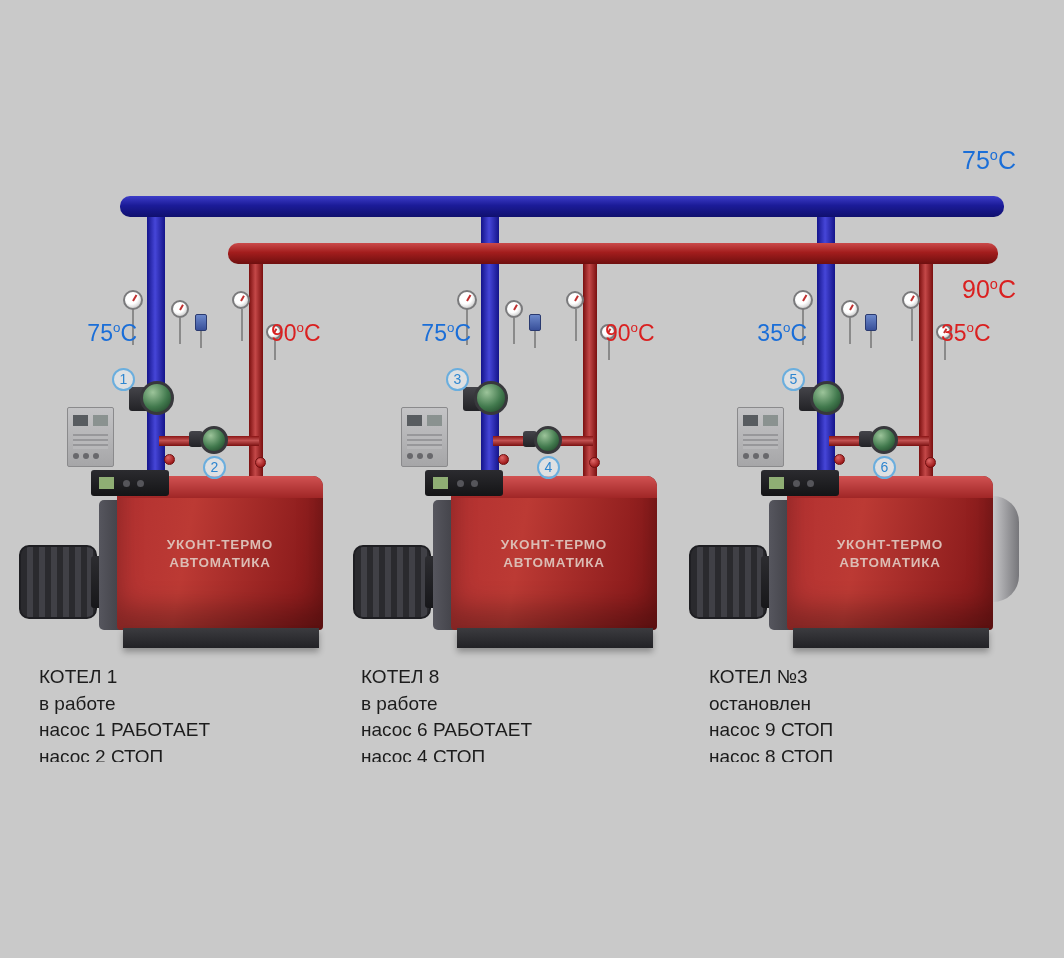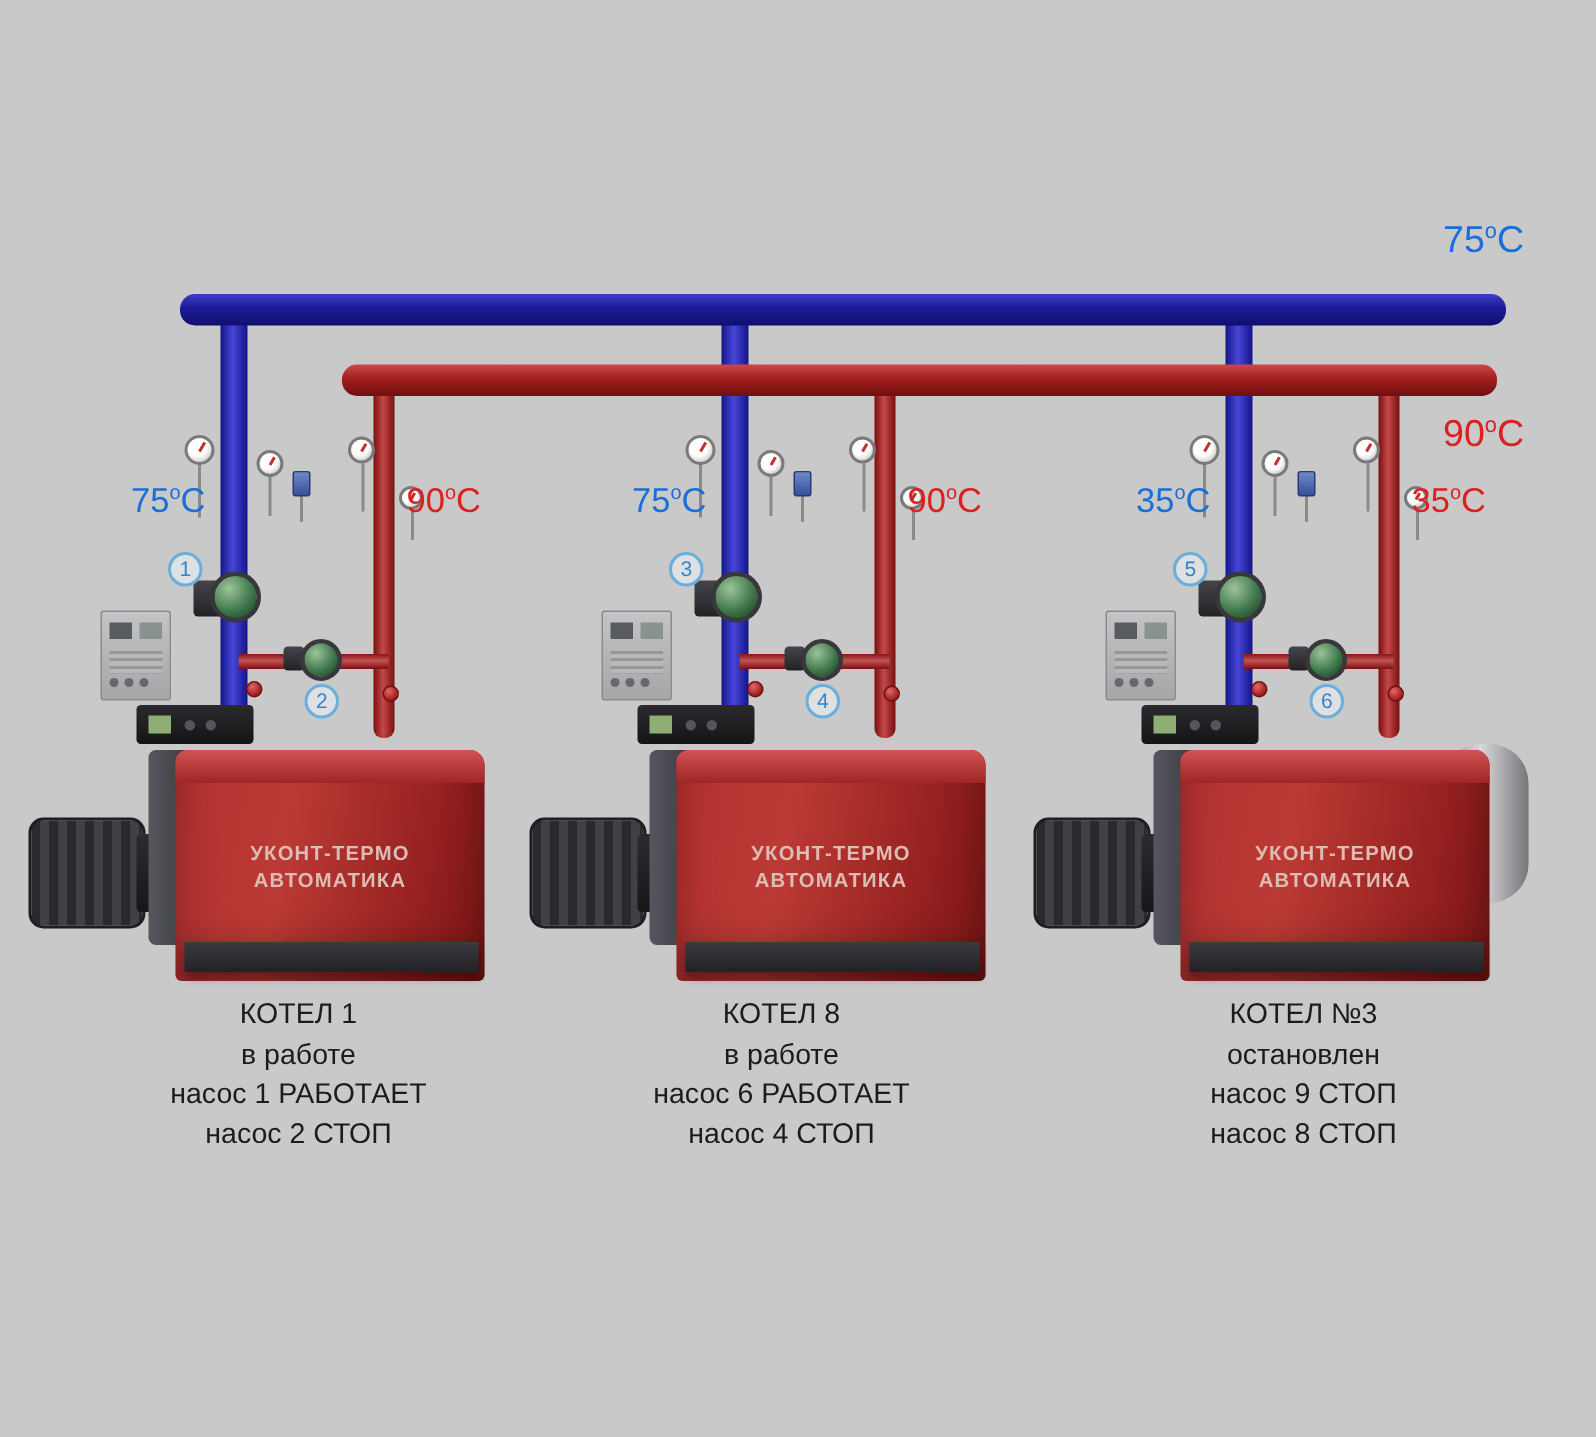--- a/index.html
+++ b/index.html
@@ -62,39 +62,39 @@
   .cab-btns { position:absolute; left:5px; bottom:3px; }
   .cab-btns i { display:inline-block; width:6px; height:6px; border-radius:50%; background:#68686c; margin-right:4px; }
 
   .burner { position:absolute; left:0px; top:545px; width:78px; height:74px; z-index:3;
     border-radius:10px; border:2px solid #1e1e22;
     background:repeating-linear-gradient(90deg,#2a2a2e 0 6px,#404046 6px 12px); }
   .burner-collar { position:absolute; left:72px; top:556px; width:30px; height:52px; z-index:3;
     background:linear-gradient(180deg,#2c2c30,#17171a); border-radius:3px; }
   .boiler-front { position:absolute; left:80px; top:500px; width:44px; height:130px; z-index:3;
     background:linear-gradient(90deg,#56565e,#2d2d32); border-radius:5px 0 0 5px; }
-  .boiler-body { position:absolute; left:98px; top:500px; width:206px; height:154px; z-index:3;
+  .boiler-body { position:absolute; left:98px; top:476px; width:206px; height:154px; z-index:3;
     border-radius:8px 10px 4px 4px;
     background:linear-gradient(100deg,#b23030 0%,#bc3a34 35%,#8e1d1d 85%,#7a1616 100%);
     box-shadow: inset 0 -22px 26px rgba(0,0,0,0.28); }
   .boiler-topstrip { position:absolute; left:0; top:0; right:0; height:22px;
     border-radius:8px 10px 0 0; background:linear-gradient(180deg,#d15252,#a02626); }
   .brand { position:absolute; left:0; right:0; top:60px; text-align:center; color:#dcbcb4;
     font-size:13.5px; font-weight:bold; letter-spacing:0.8px; line-height:18px; }
   .cpanel { position:absolute; left:72px; top:470px; width:78px; height:26px; z-index:5;
     background:linear-gradient(180deg,#2b2b2f,#141416); border-radius:3px; }
   .cpanel .screen { position:absolute; left:8px; top:7px; width:15px; height:12px; background:#8fae74; }
   .cpanel .btn { position:absolute; top:10px; width:7px; height:7px; border-radius:50%; background:#55555a; }
   .base { position:absolute; left:104px; top:628px; width:196px; height:20px; z-index:3;
     background:linear-gradient(180deg,#3b3b3f,#222226); box-shadow:0 4px 6px rgba(0,0,0,0.30); }
 
   .tank { position:absolute; left:272px; top:496px; width:58px; height:106px; z-index:2;
     border-radius:26px; background:linear-gradient(90deg,#88888a,#d8d8da 45%,#76767a); }
 
-  .status { position:absolute; left:20px; top:664px; width:320px; text-align:center; z-index:2;
+  .status { position:absolute; left:20px; top:664px; width:320px; z-index:2;
     color:#1c1c1c; font-size:19px; line-height:26.5px; }
 </style>
 </head>
 <body>
 
 <div id="canvas">
 
   <div class="hpipe blue"></div>
   <div class="hpipe red"></div>
 

